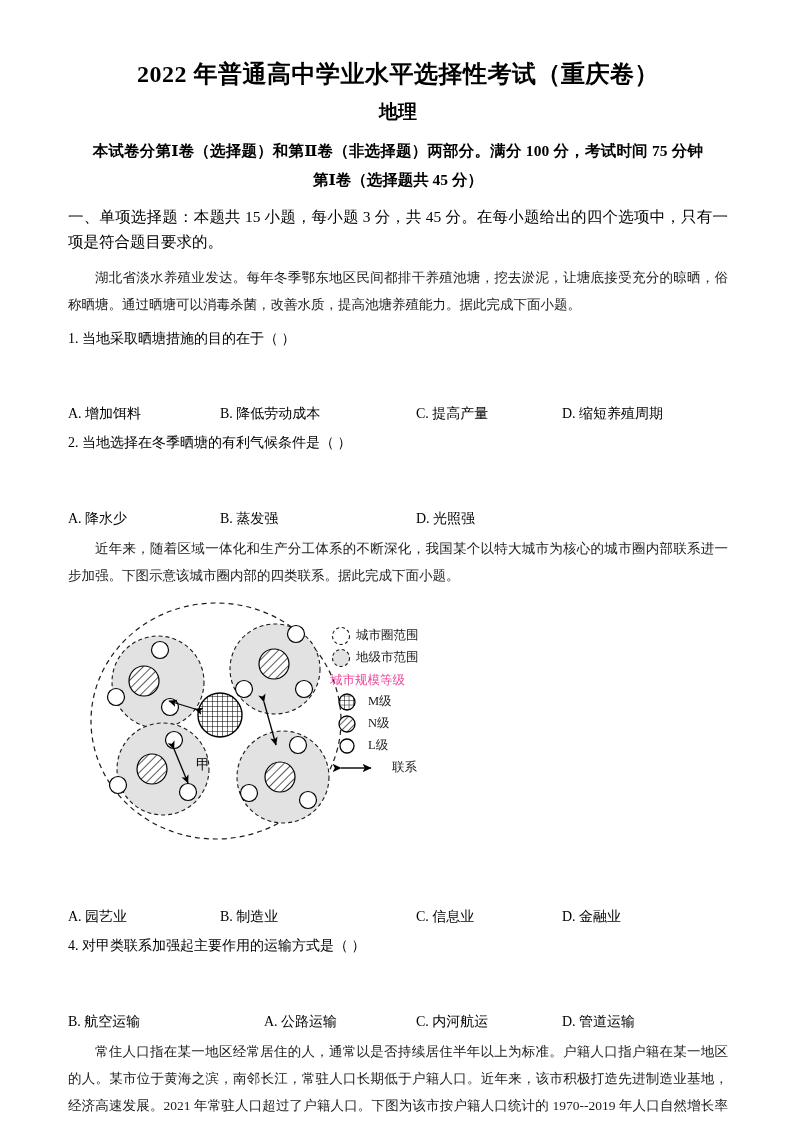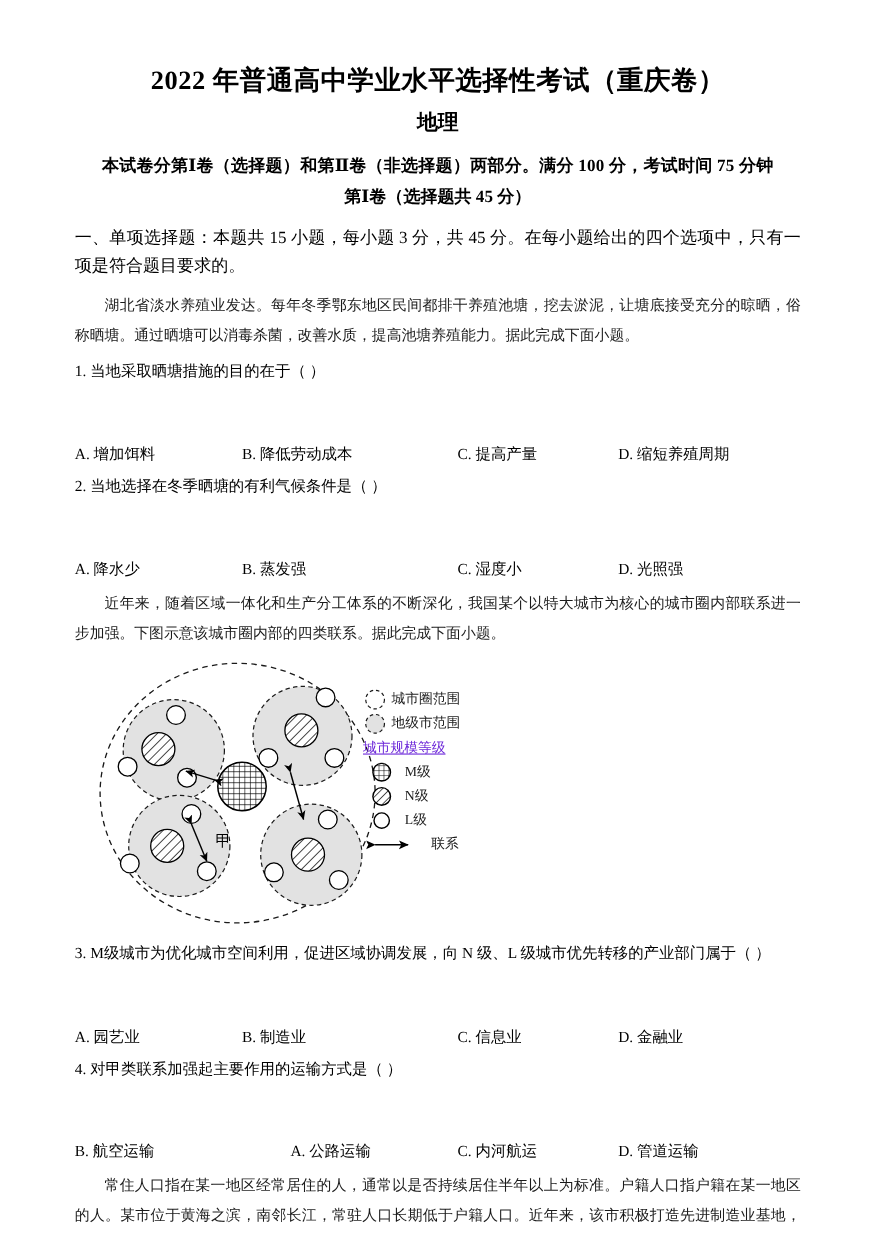--- a/index.html
+++ b/index.html
@@ -135,22 +135,21 @@
     align-items: center;
     justify-content: flex-start;
   }
   .legend-row .txt {
     white-space: nowrap;
   }
   .legend-title {
     font-size: 12.5px;
     height: 22px;
     line-height: 22px;
-    color: #6d28d9;
-    text-decoration: underline;
+    color: #ec4899;
   }
   .legend-row.indent .sym { width: 34px; justify-content: center; }
   .legend-row.indent .txt { padding-left: 4px; }
   .legend-row.link .sym { width: 52px; justify-content: center; }
   .legend-row.link .txt { padding-left: 10px; }
 </style>
 </head>
 <body>
 
 <div class="page">
@@ -176,21 +175,20 @@
       <span class="opt opt-d">D. 缩短养殖周期</span>
     </div>
 
     <div class="question">
       <span>2.</span>
       <span>当地选择在冬季晒塘的有利气候条件是（    ）</span>
     </div>
     <div class="options">
       <span class="opt opt-a">A. 降水少</span>
       <span class="opt opt-b">B. 蒸发强</span>
-      <span class="opt opt-c">C. 湿度小</span>
       <span class="opt opt-d">D. 光照强</span>
     </div>
 
     <div class="passage">近年来，随着区域一体化和生产分工体系的不断深化，我国某个以特大城市为核心的城市圈内部联系进一步加强。下图示意该城市圈内部的四类联系。据此完成下面小题。</div>
 
     <div class="figure-wrap">
       <svg class="figure-svg" width="420" height="250" viewBox="0 0 420 250">
         <defs>
           <pattern id="hatchN" width="6" height="6" patternUnits="userSpaceOnUse" patternTransform="rotate(45)">
             <rect width="6" height="6" fill="#ffffff"></rect>
@@ -319,24 +317,20 @@
                 </marker>
               </defs>
               <line x1="8" y1="7" x2="38" y2="7" stroke="#000" stroke-width="1.4" marker-start="url(#arrLeg)" marker-end="url(#arrLeg)"></line>
             </svg>
           </span>
           <span class="txt">联系</span>
         </div>
       </div>
     </div>
 
-    <div class="question">
-      <span>3.</span>
-      <span>M级城市为优化城市空间利用，促进区域协调发展，向 N 级、L 级城市优先转移的产业部门属于（    ）</span>
-    </div>
     <div class="options">
       <span class="opt opt-a">A. 园艺业</span>
       <span class="opt opt-b">B. 制造业</span>
       <span class="opt opt-c">C. 信息业</span>
       <span class="opt opt-d">D. 金融业</span>
     </div>
 
     <div class="question">
       <span>4.</span>
       <span>对甲类联系加强起主要作用的运输方式是（    ）</span>

